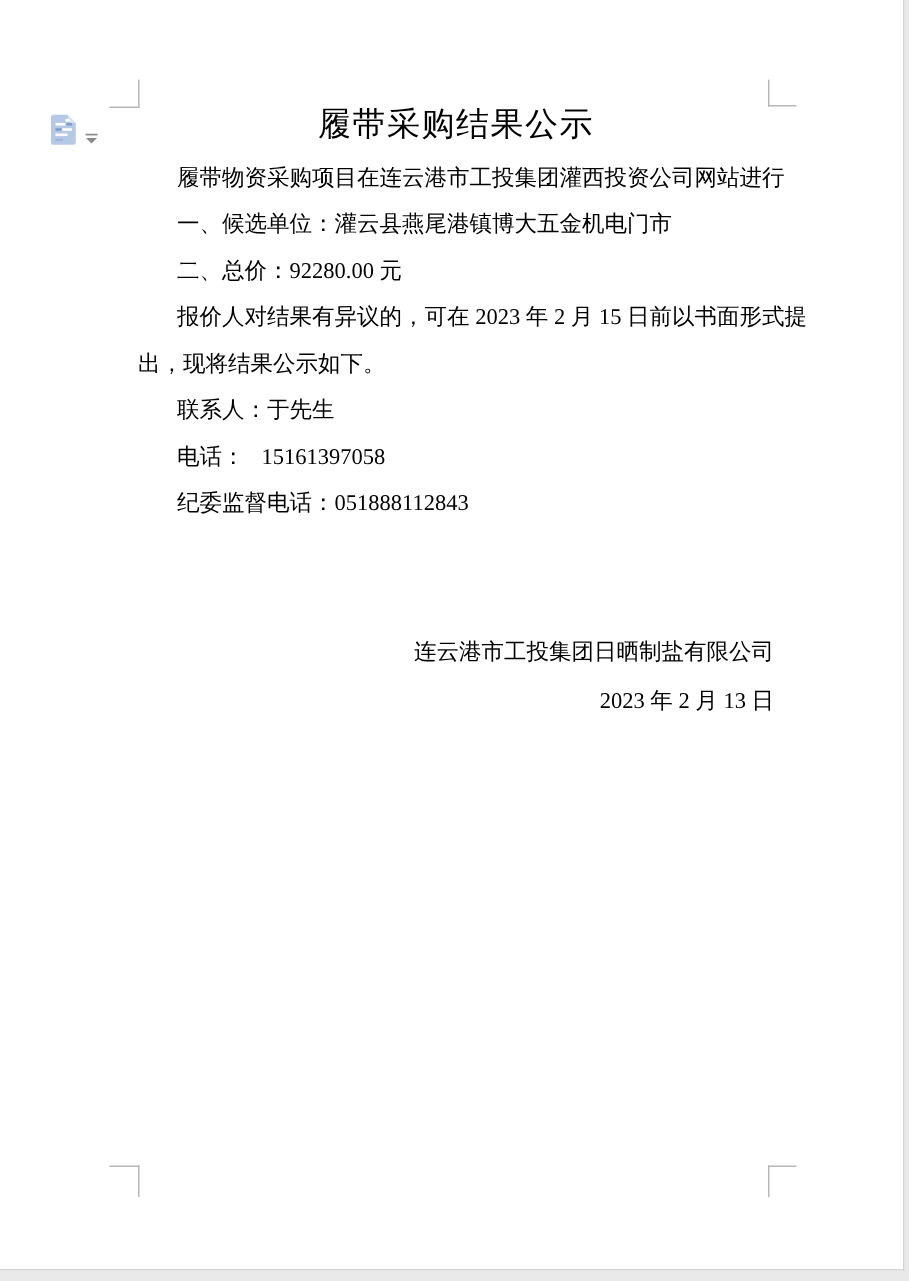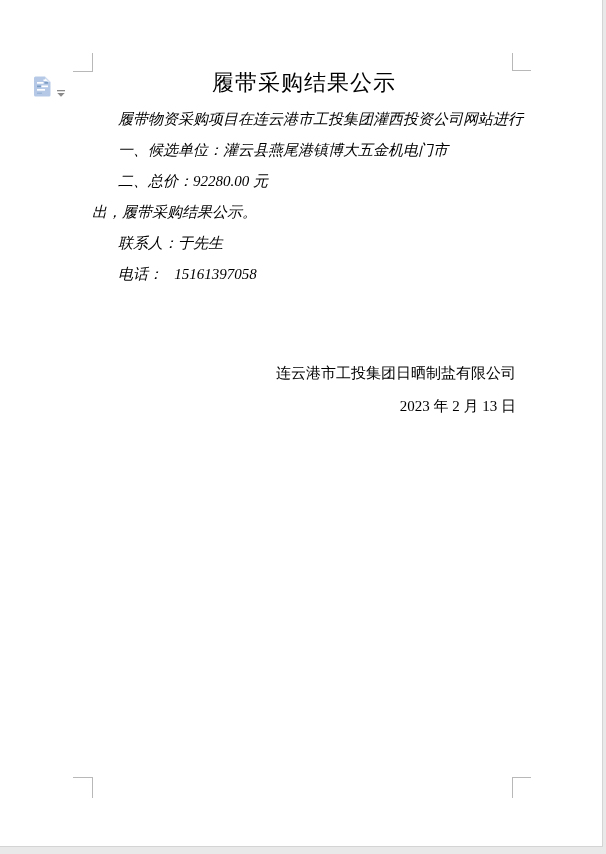--- a/index.html
+++ b/index.html
@@ -45,21 +45,20 @@
     font-size: 22px; line-height: 30px;
     font-weight: 400;
     letter-spacing: 1px;
     text-align: center;
     white-space: pre;
   }
   .para { margin: 0; }
   .line {
     font-size: 15px; line-height: 31px;
     white-space: pre;
-    font-style: italic;
   }
   .indent { padding-left: 26px; }
   .spacer { height: 68px; }
   .signature { text-align: right; padding-left: 24px; }
   .sig-line { font-size: 15px; line-height: 30px; white-space: pre; }
   .sig-company { margin-bottom: 3px; }
 </style>
 </head>
 <body>
 
@@ -102,31 +101,35 @@
 
     <div class="para">
       <div class="line indent">一、候选单位：灌云县燕尾港镇博大五金机电门市</div>
     </div>
 
     <div class="para">
       <div class="line indent">二、总价：92280.00 元</div>
     </div>
 
     <div class="para">
-      <div class="line">出，履带采购结果公示。</div>
+      <div class="line indent">报价人对结果有异议的，可在 2023 年 2 月 15 日前以书面形式提</div>
+      <div class="line">出，现将结果公示如下。</div>
     </div>
 
     <div class="para">
       <div class="line indent">联系人：于先生</div>
     </div>
 
     <div class="para">
       <div class="line indent">电话：   15161397058</div>
     </div>
 
+    <div class="para">
+      <div class="line indent">纪委监督电话：051888112843</div>
+    </div>
 
     <div class="spacer"></div>
 
     <div class="signature">
       <div class="sig-line sig-company">连云港市工投集团日晒制盐有限公司</div>
       <div class="sig-line">2023 年 2 月 13 日</div>
     </div>
 
   </div>
 </div>

